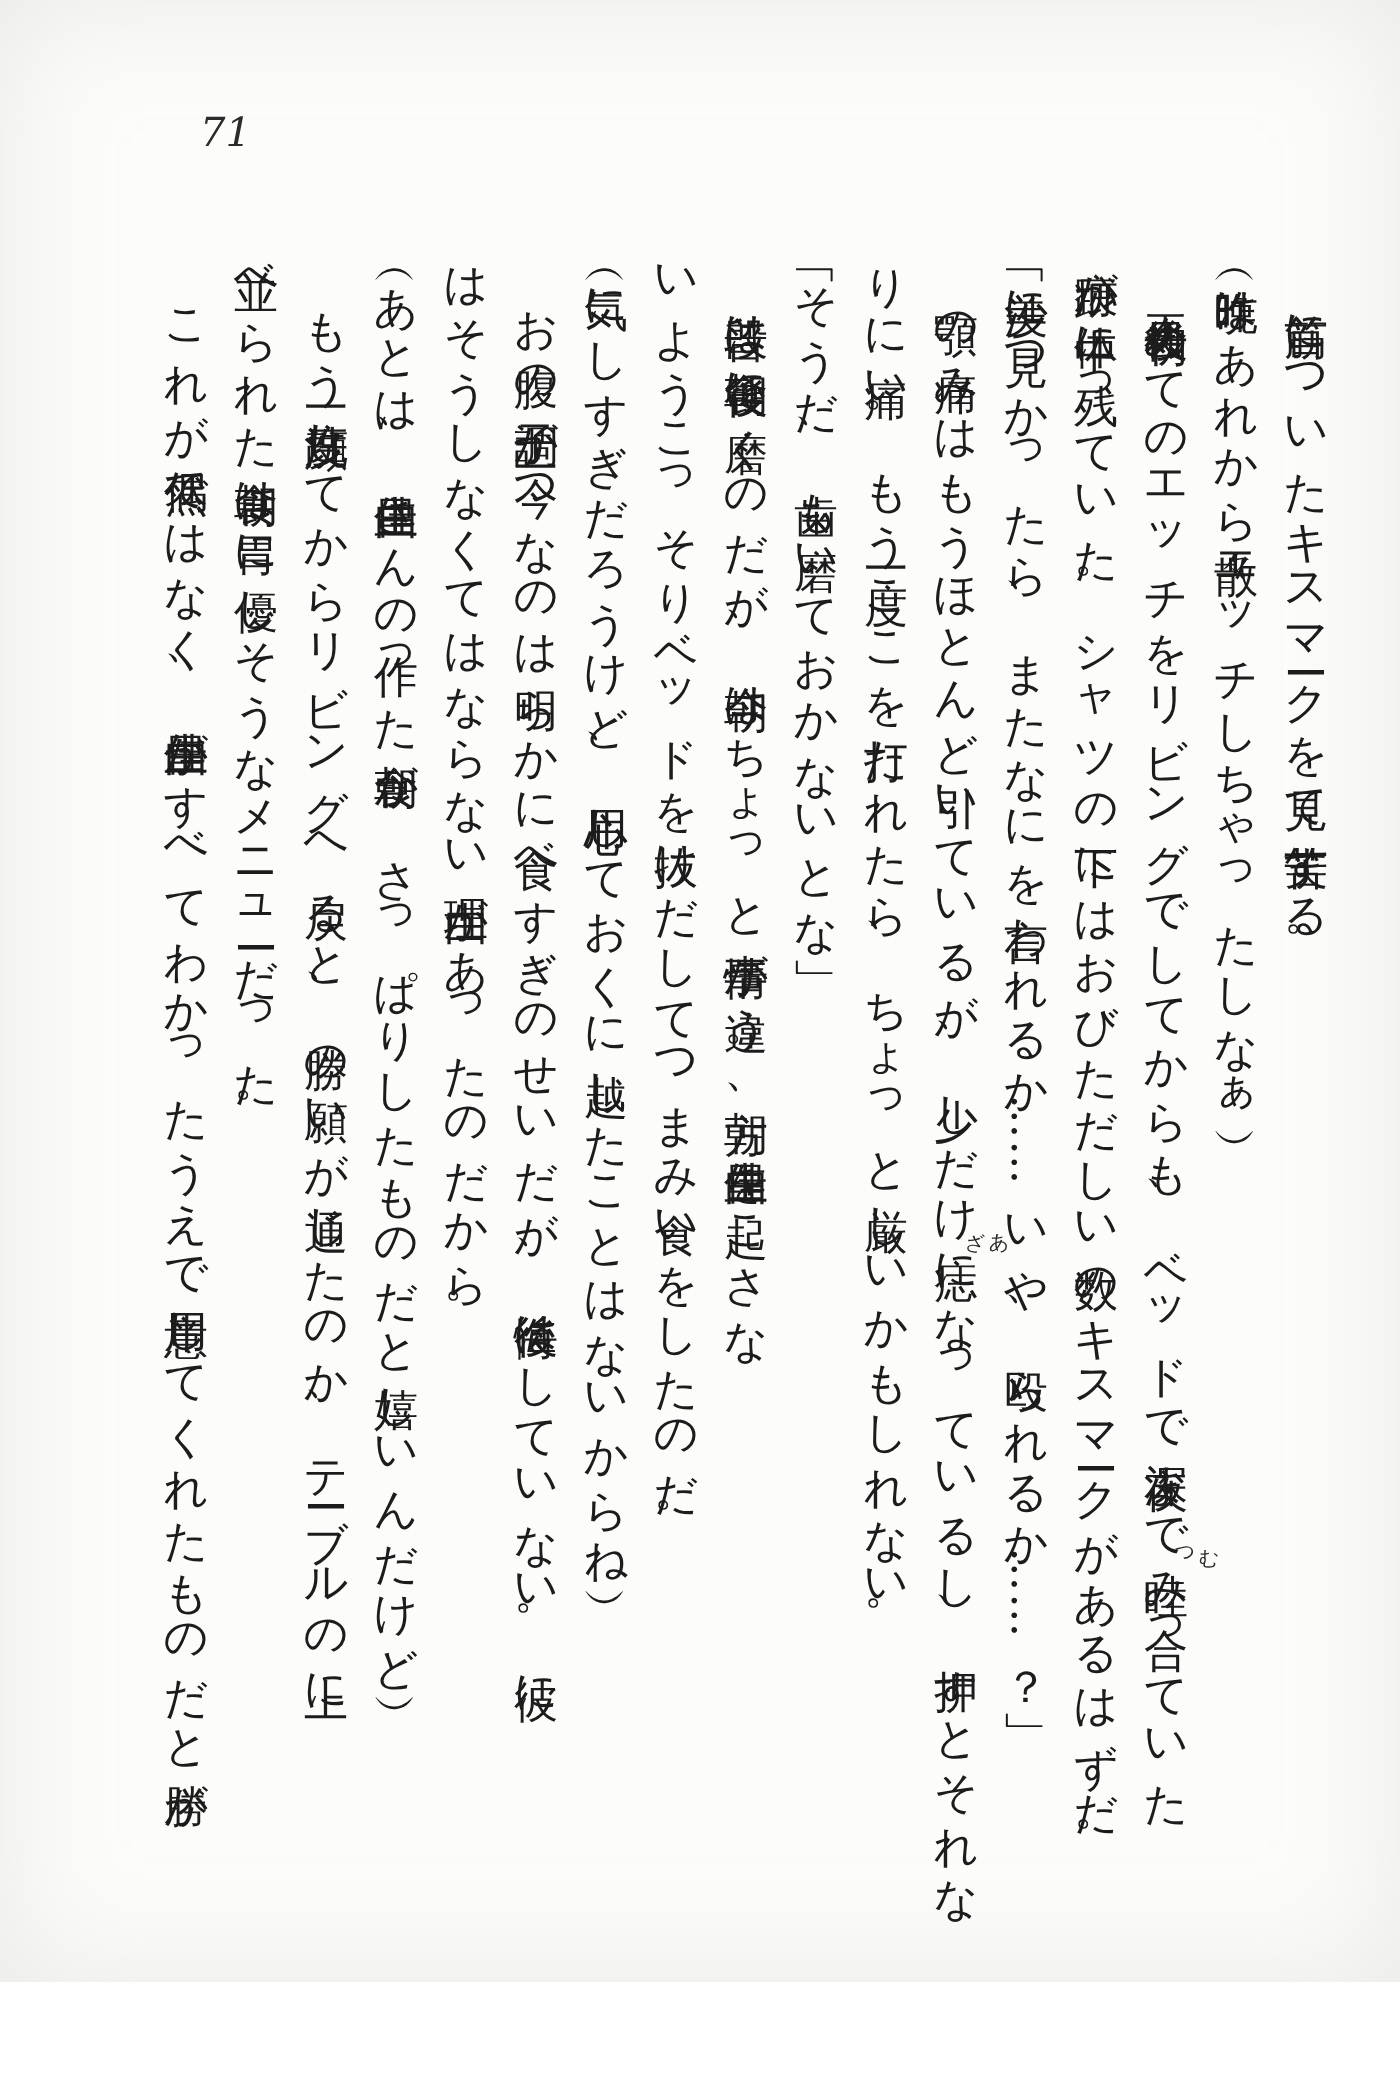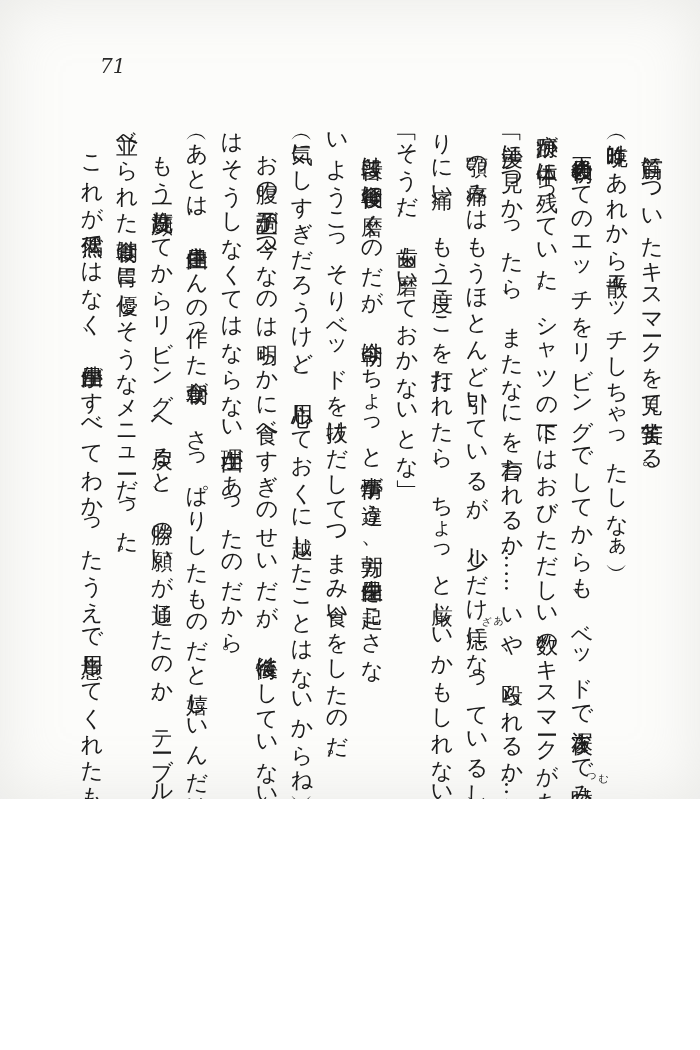--- a/index.html
+++ b/index.html
@@ -3,21 +3,21 @@
 <meta charset="utf-8">
 <style>
   html, body {
     margin: 0;
     padding: 0;
     background: #ffffff;
   }
   .page {
     position: relative;
     width: 700px;
-    height: 799px;
+    height: 991px;
     background: #fcfcfa;
     overflow: hidden;
     box-shadow: inset 0 0 60px rgba(180,180,175,0.25);
   }
   .pagenum {
     position: absolute;
     top: 54px;
     left: 100px;
     font-family: "DejaVu Serif", "Liberation Serif", serif;
     font-style: italic;

